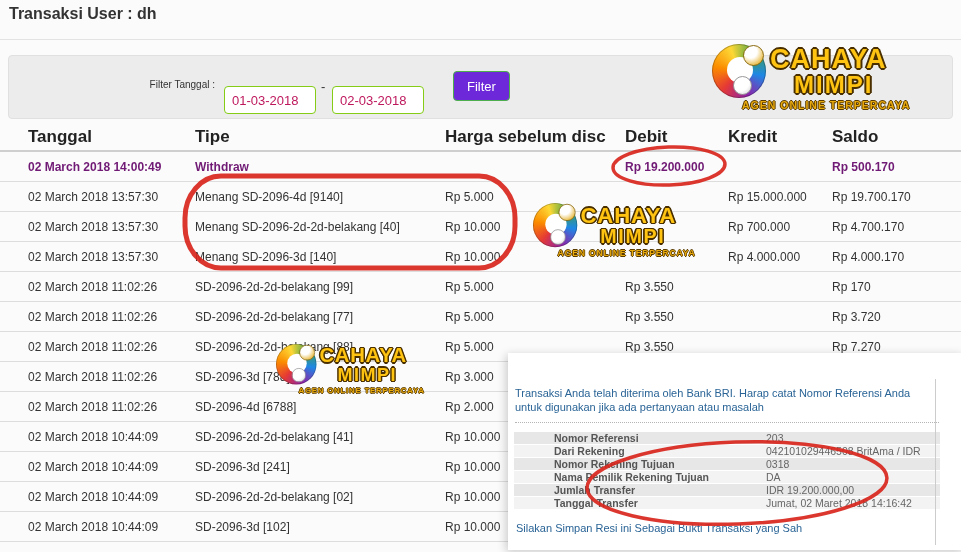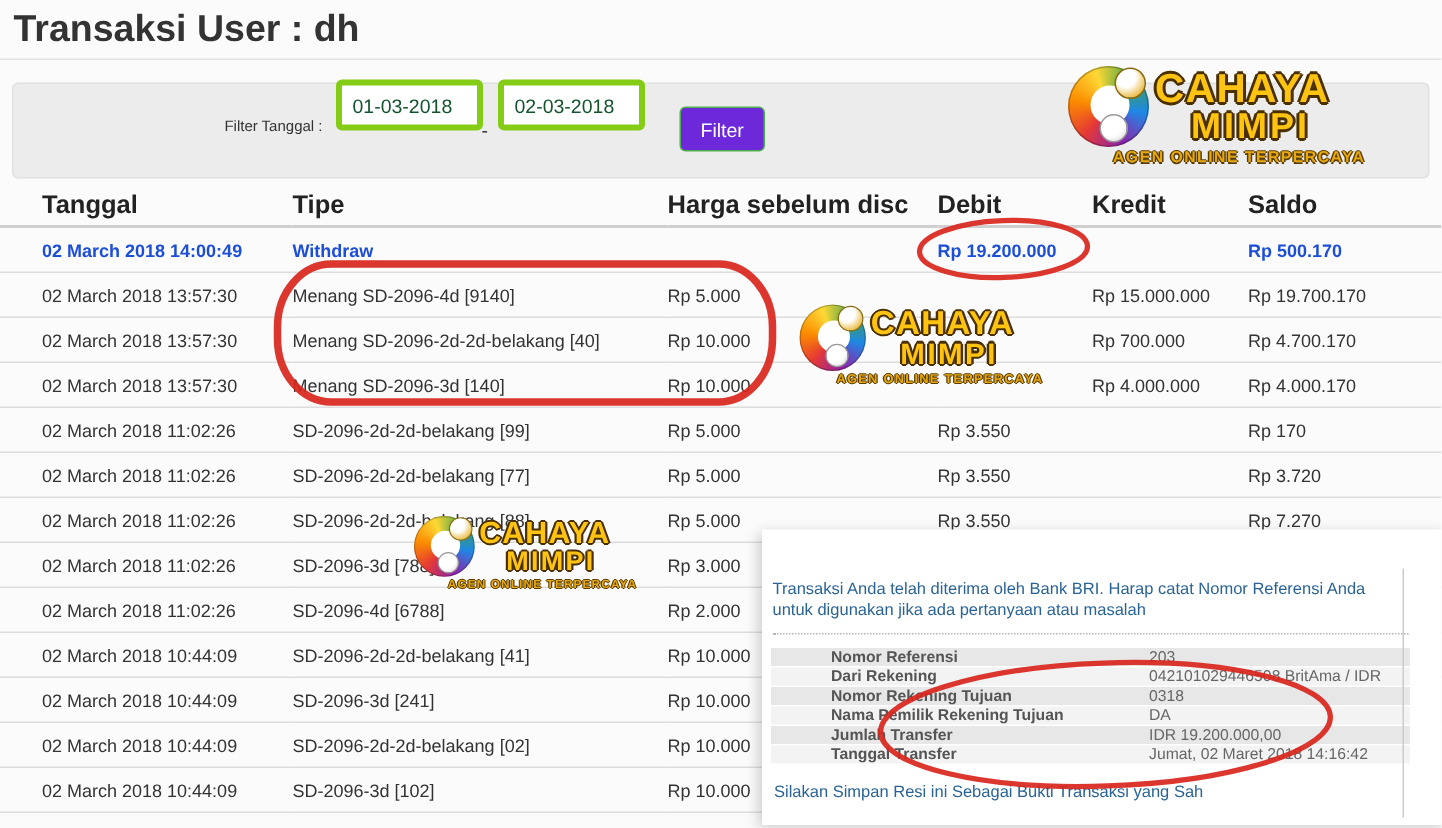--- a/index.html
+++ b/index.html
@@ -1,29 +1,29 @@
 <!DOCTYPE html>
 <html><head>
 <meta charset="utf-8">
 <style>
   html,body{margin:0;padding:0;}
   body{
     width:961px;height:552px;position:relative;overflow:hidden;
     background:#fbfbfb;font-family:"Liberation Sans",sans-serif;
   }
   
-  .page-title{position:absolute;left:9px;top:5px;font-size:25px;font-weight:bold;color:#333;}
+  .page-title{position:absolute;left:9px;top:5px;font-size:16px;font-weight:bold;color:#333;}
   .title-divider{position:absolute;left:0;top:39px;width:961px;border-top:1px solid #e3e3e3;}
 
   
   .filter-well{position:absolute;left:8px;top:55px;width:943px;height:62px;background:#ececec;
     border:1px solid #e0e0e0;border-radius:4px;}
   .filter-label{position:absolute;left:60px;top:79px;width:155px;text-align:right;font-size:10px;color:#333;}
-  .date-input{position:absolute;top:53px;width:76px;height:26px;border:4px solid #84cc16;border-radius:4px;
-    padding:0 7px;font-size:13px;color:#14532d;background:#fff;font-family:"Liberation Sans",sans-serif;}
+  .date-input{position:absolute;top:86px;width:76px;height:26px;border:1px solid #84cc16;border-radius:4px;
+    padding:0 7px;font-size:13px;color:#be185d;background:#fff;font-family:"Liberation Sans",sans-serif;}
   .date-from{left:224px;}
   .date-to{left:332px;}
   .date-dash{position:absolute;left:321px;top:79px;font-size:13px;color:#333;}
   .filter-btn{position:absolute;left:453px;top:71px;height:30px;padding:0 13px;background:#6d28d9;
     border:1px solid #4cae4c;border-radius:4px;color:#fff;font-size:13px;cursor:pointer;
     font-family:"Liberation Sans",sans-serif;}
 
   
   .brand{position:absolute;display:flex;flex-direction:column;z-index:5;}
   .brand-row{display:flex;align-items:center;}
@@ -47,21 +47,21 @@
   .brand-wm2{left:276px;top:344px;transform:scale(.75);transform-origin:top left;}
 
   
   .tx-table{position:absolute;left:0;top:123px;width:961px;border-collapse:collapse;table-layout:fixed;
     font-size:12px;color:#333;}
   .tx-table th{text-align:left;font-size:17px;font-weight:bold;color:#222;height:27px;
     vertical-align:middle;padding:0;border-bottom:2px solid #cfcfcf;}
   .tx-table td{height:29px;padding:0;vertical-align:middle;border-top:1px solid #ddd;}
   .tx-table tbody tr:first-child td{border-top:none;}
   .tx-table th:first-child,.tx-table td:first-child{padding-left:28px;}
-  .tx-table tr.hl td{color:#1d4ed8;font-weight:bold;}
+  .tx-table tr.hl td{color:#701a75;font-weight:bold;}
 
   
   .receipt{position:absolute;left:508px;top:353px;width:456px;height:197px;background:#fff;
     box-shadow:-2px 2px 9px rgba(0,0,0,.2);padding:4px 0 0 4px;box-sizing:border-box;z-index:10;}
   .steps{display:flex;width:556px;height:22px;}
   .step{flex:1 1 0;background:#45687f;color:#fff;font-size:11px;font-weight:bold;line-height:22px;
     text-align:center;clip-path:polygon(0 0,calc(100% - 11px) 0,100% 50%,calc(100% - 11px) 100%,0 100%);margin-top:25px;}
   .step + .step{margin-left:3px;
     clip-path:polygon(0 0,calc(100% - 11px) 0,100% 50%,calc(100% - 11px) 100%,0 100%,11px 50%);}
   .notice{margin:7px 8px 0 3px;width:424px;color:#2a6496;font-size:11px;line-height:1.3;

